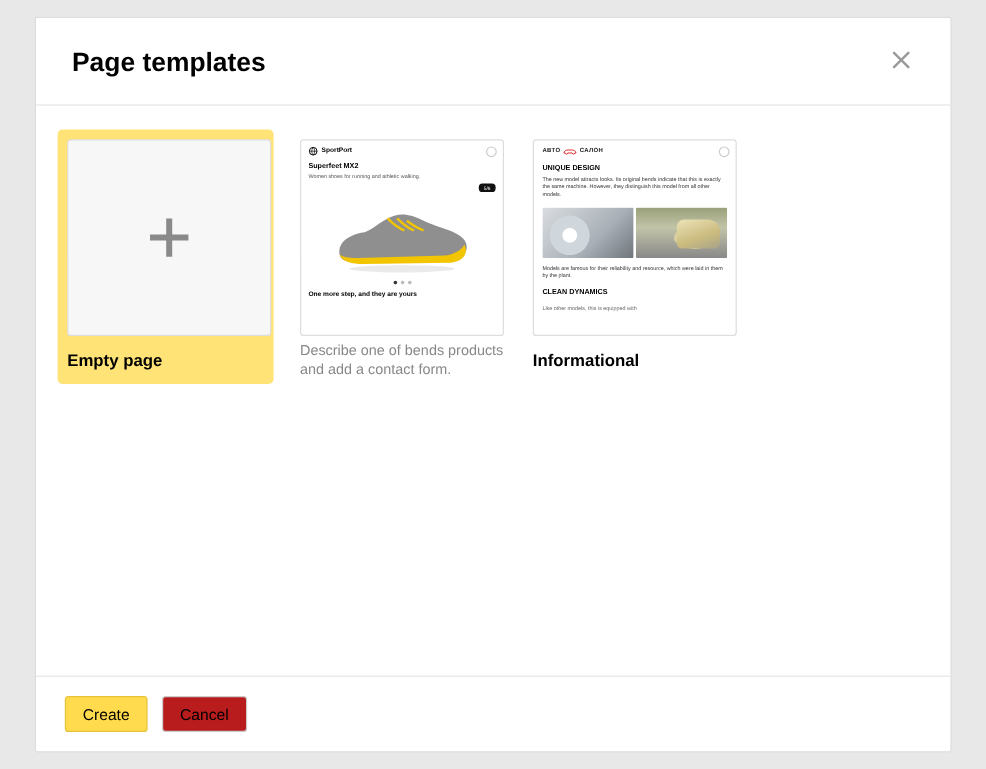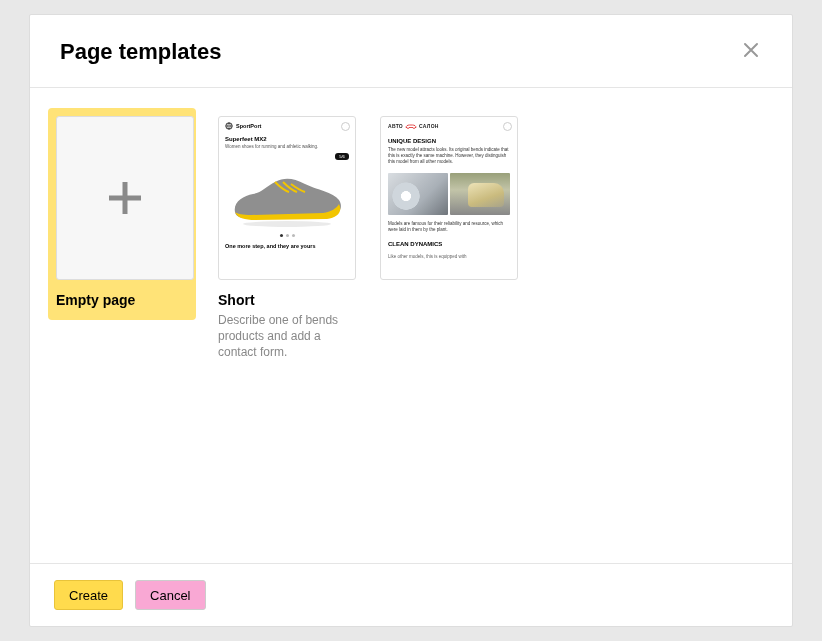--- a/index.html
+++ b/index.html
@@ -43,21 +43,21 @@
   .close-btn svg { display: block; }
   .modal-body {
     flex: 1;
     padding: 20px 18px;
     display: flex;
     gap: 14px;
     align-items: flex-start;
     overflow: auto;
   }
   .card {
-    width: 148px;
+    width: 180px;
     border-radius: 4px;
     cursor: pointer;
     padding: 8px 2px 12px 8px;
   }
   .card.selected {
     background: #ffe377;
   }
   .thumb {
     width: 100%;
     height: 164px;
@@ -100,21 +100,21 @@
     border: 1px solid transparent;
     display: inline-flex;
     align-items: center;
   }
   .btn-primary {
     background: #ffdb4d;
     color: #000;
     border-color: #e8c33a;
   }
   .btn-secondary {
-    background: #f9a8d4;
+    background: #b91c1c;
     color: #000;
     border-color: #ccc;
   }
 
   
   .short-thumb {
     display: flex;
     flex-direction: column;
     font-size: 5px;
     color: #000;
@@ -231,21 +231,20 @@
             </svg>
           </div>
           <div class="dots">
               <span></span>
               <span></span>
               <span></span>
             </div>
           <div class="short-footer">One more step, and they are yours</div>
         </div>
       </div>
-      <div class="card-title">Short</div>
       <div class="card-desc">Describe one of bends products and add a contact form.</div>
     </div>
 
     <div class="card">
       <div class="thumb">
         <div class="short-tag"></div>
         <div class="info-thumb">
           <div class="info-brand">
             <span>АВТО</span>
             <svg class="car-icon" width="12" height="6" viewBox="0 0 24 12">
@@ -257,20 +256,21 @@
           <div class="info-p">The new model attracts looks. Its original bends indicate that this is exactly the same machine. However, they distinguish this model from all other models.</div>
           <div class="info-images">
             <div class="img-headlight"></div>
             <div class="img-car"></div>
           </div>
           <div class="info-p">Models are famous for their reliability and resource, which were laid in them by the plant.</div>
           <div class="info-h">CLEAN DYNAMICS</div>
           <div class="info-p info-cut">Like other models, this is equipped with</div>
         </div>
       </div>
+      <div class="card-title">Informational</div>
     </div>
 
   </div>
 
   <div class="modal-footer">
     <button class="btn btn-primary">Create</button>
     <button class="btn btn-secondary">Cancel</button>
   </div>
 
 </div>

